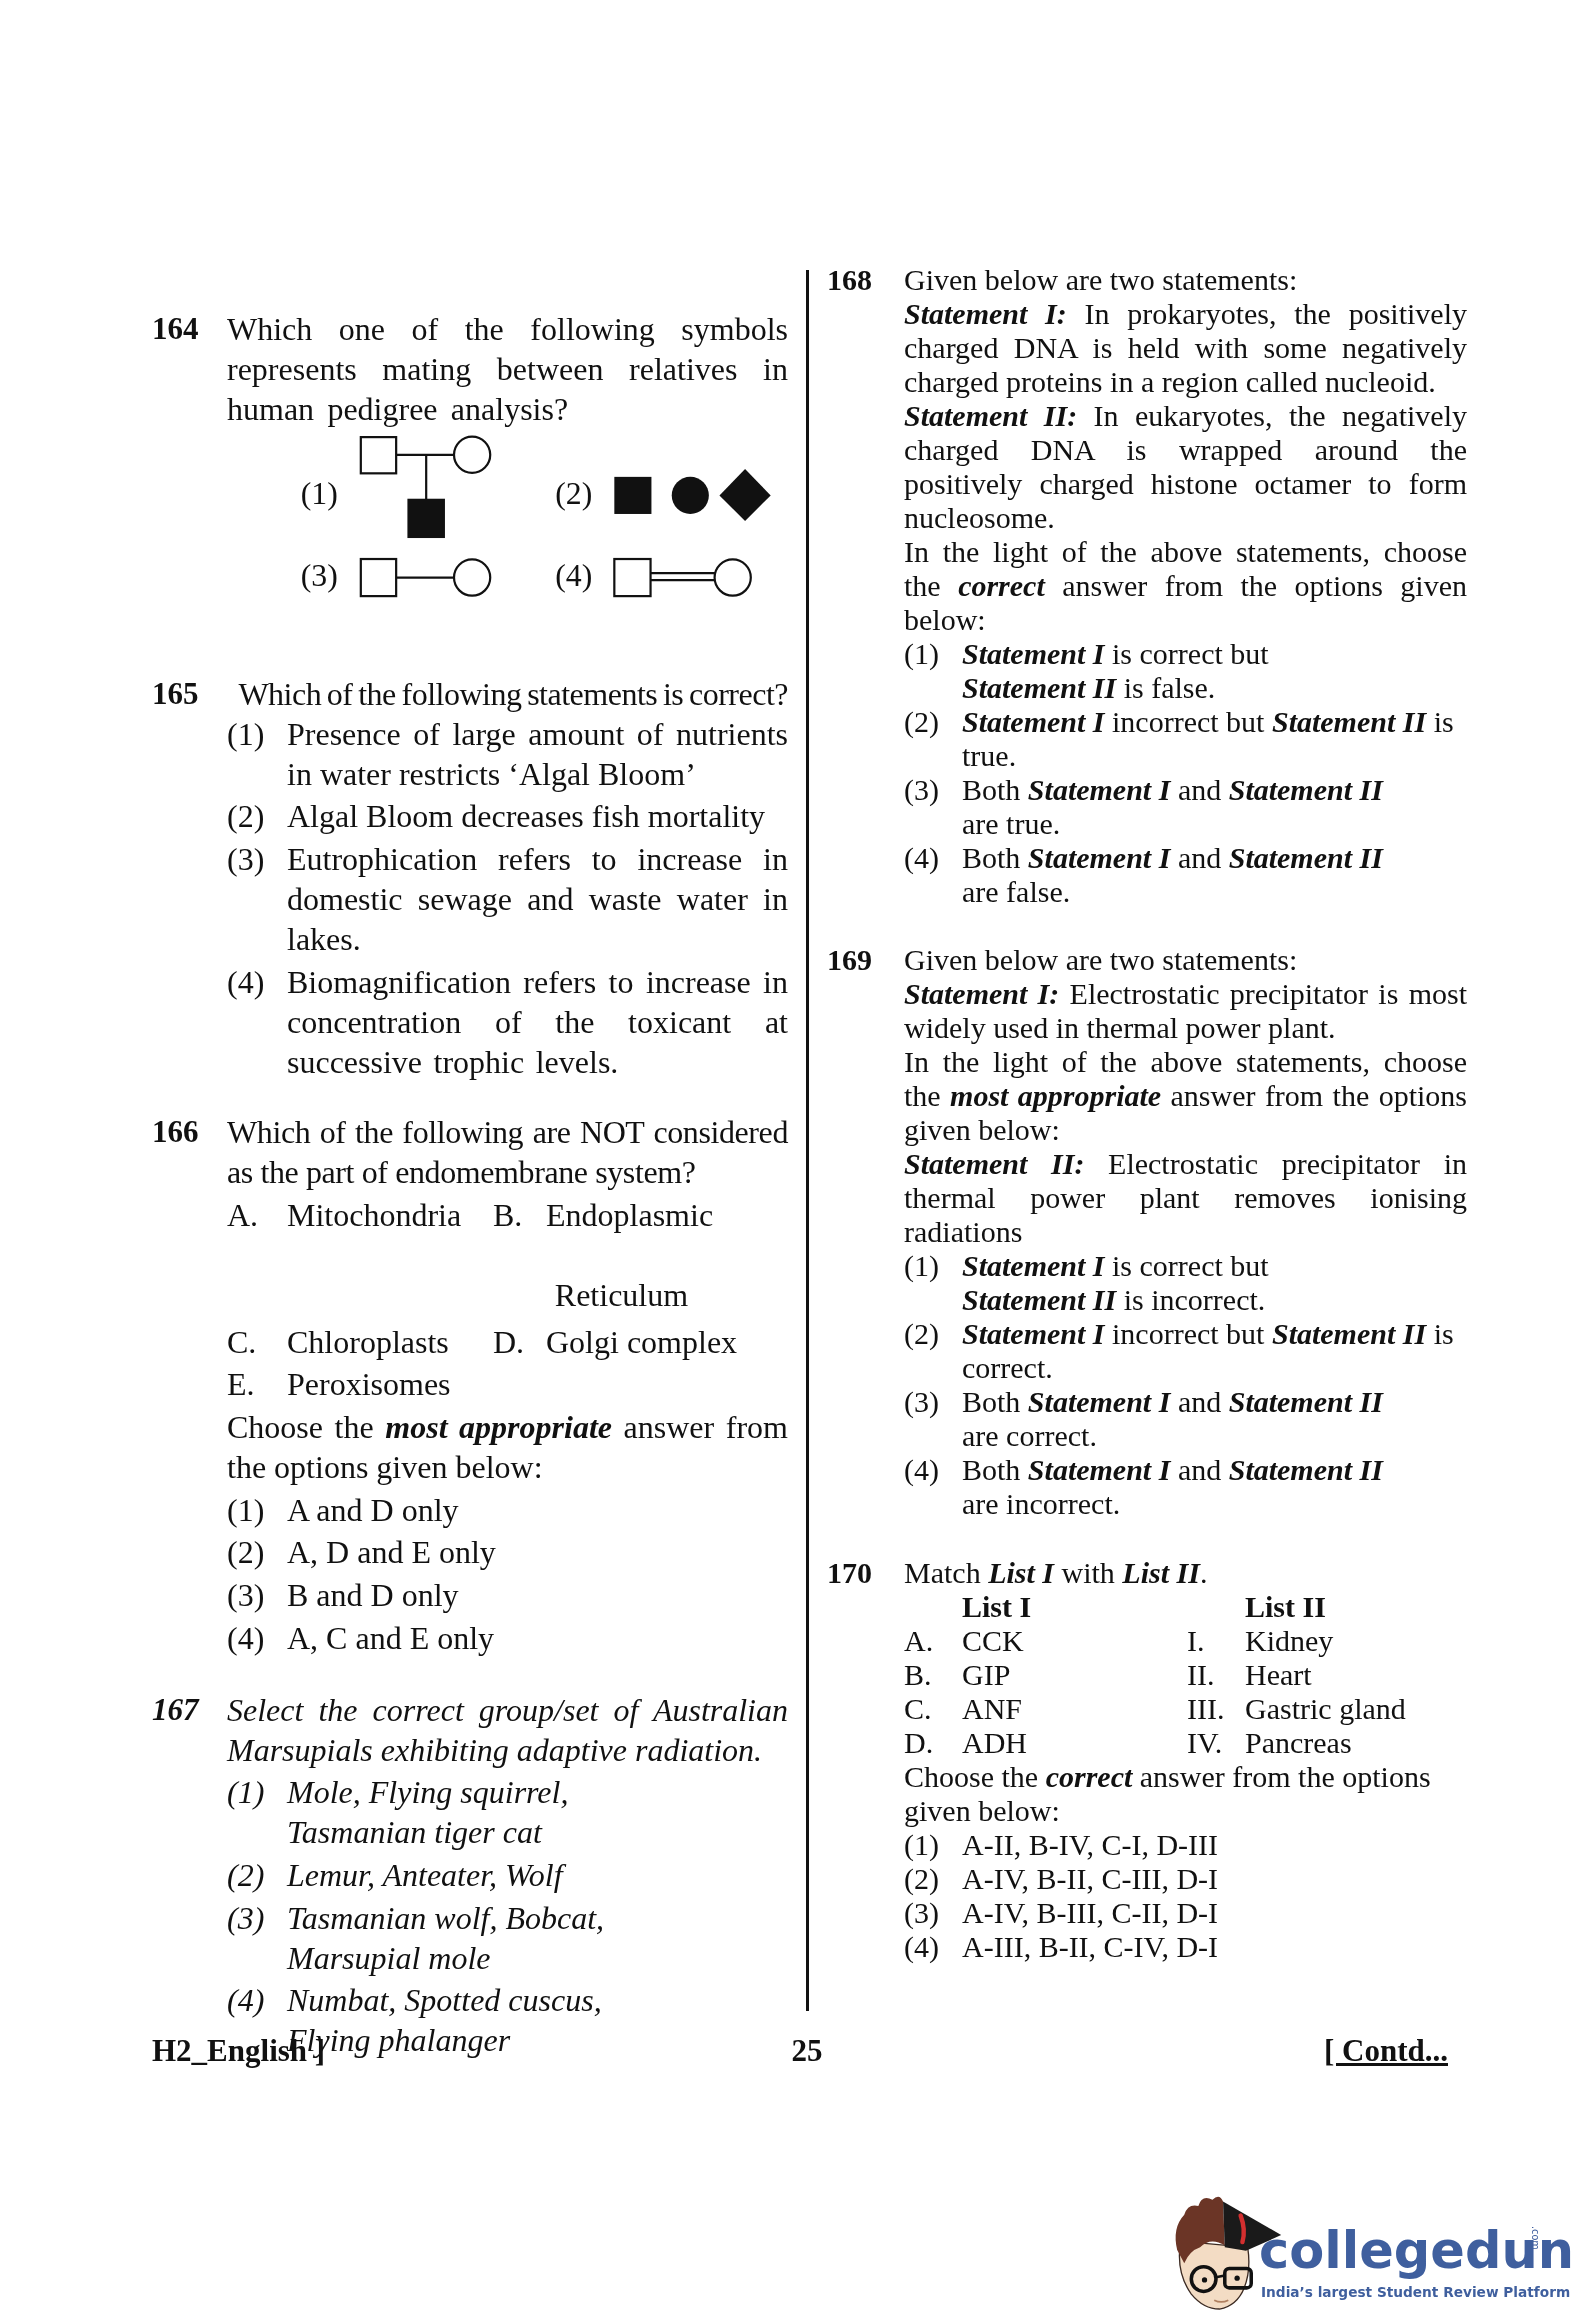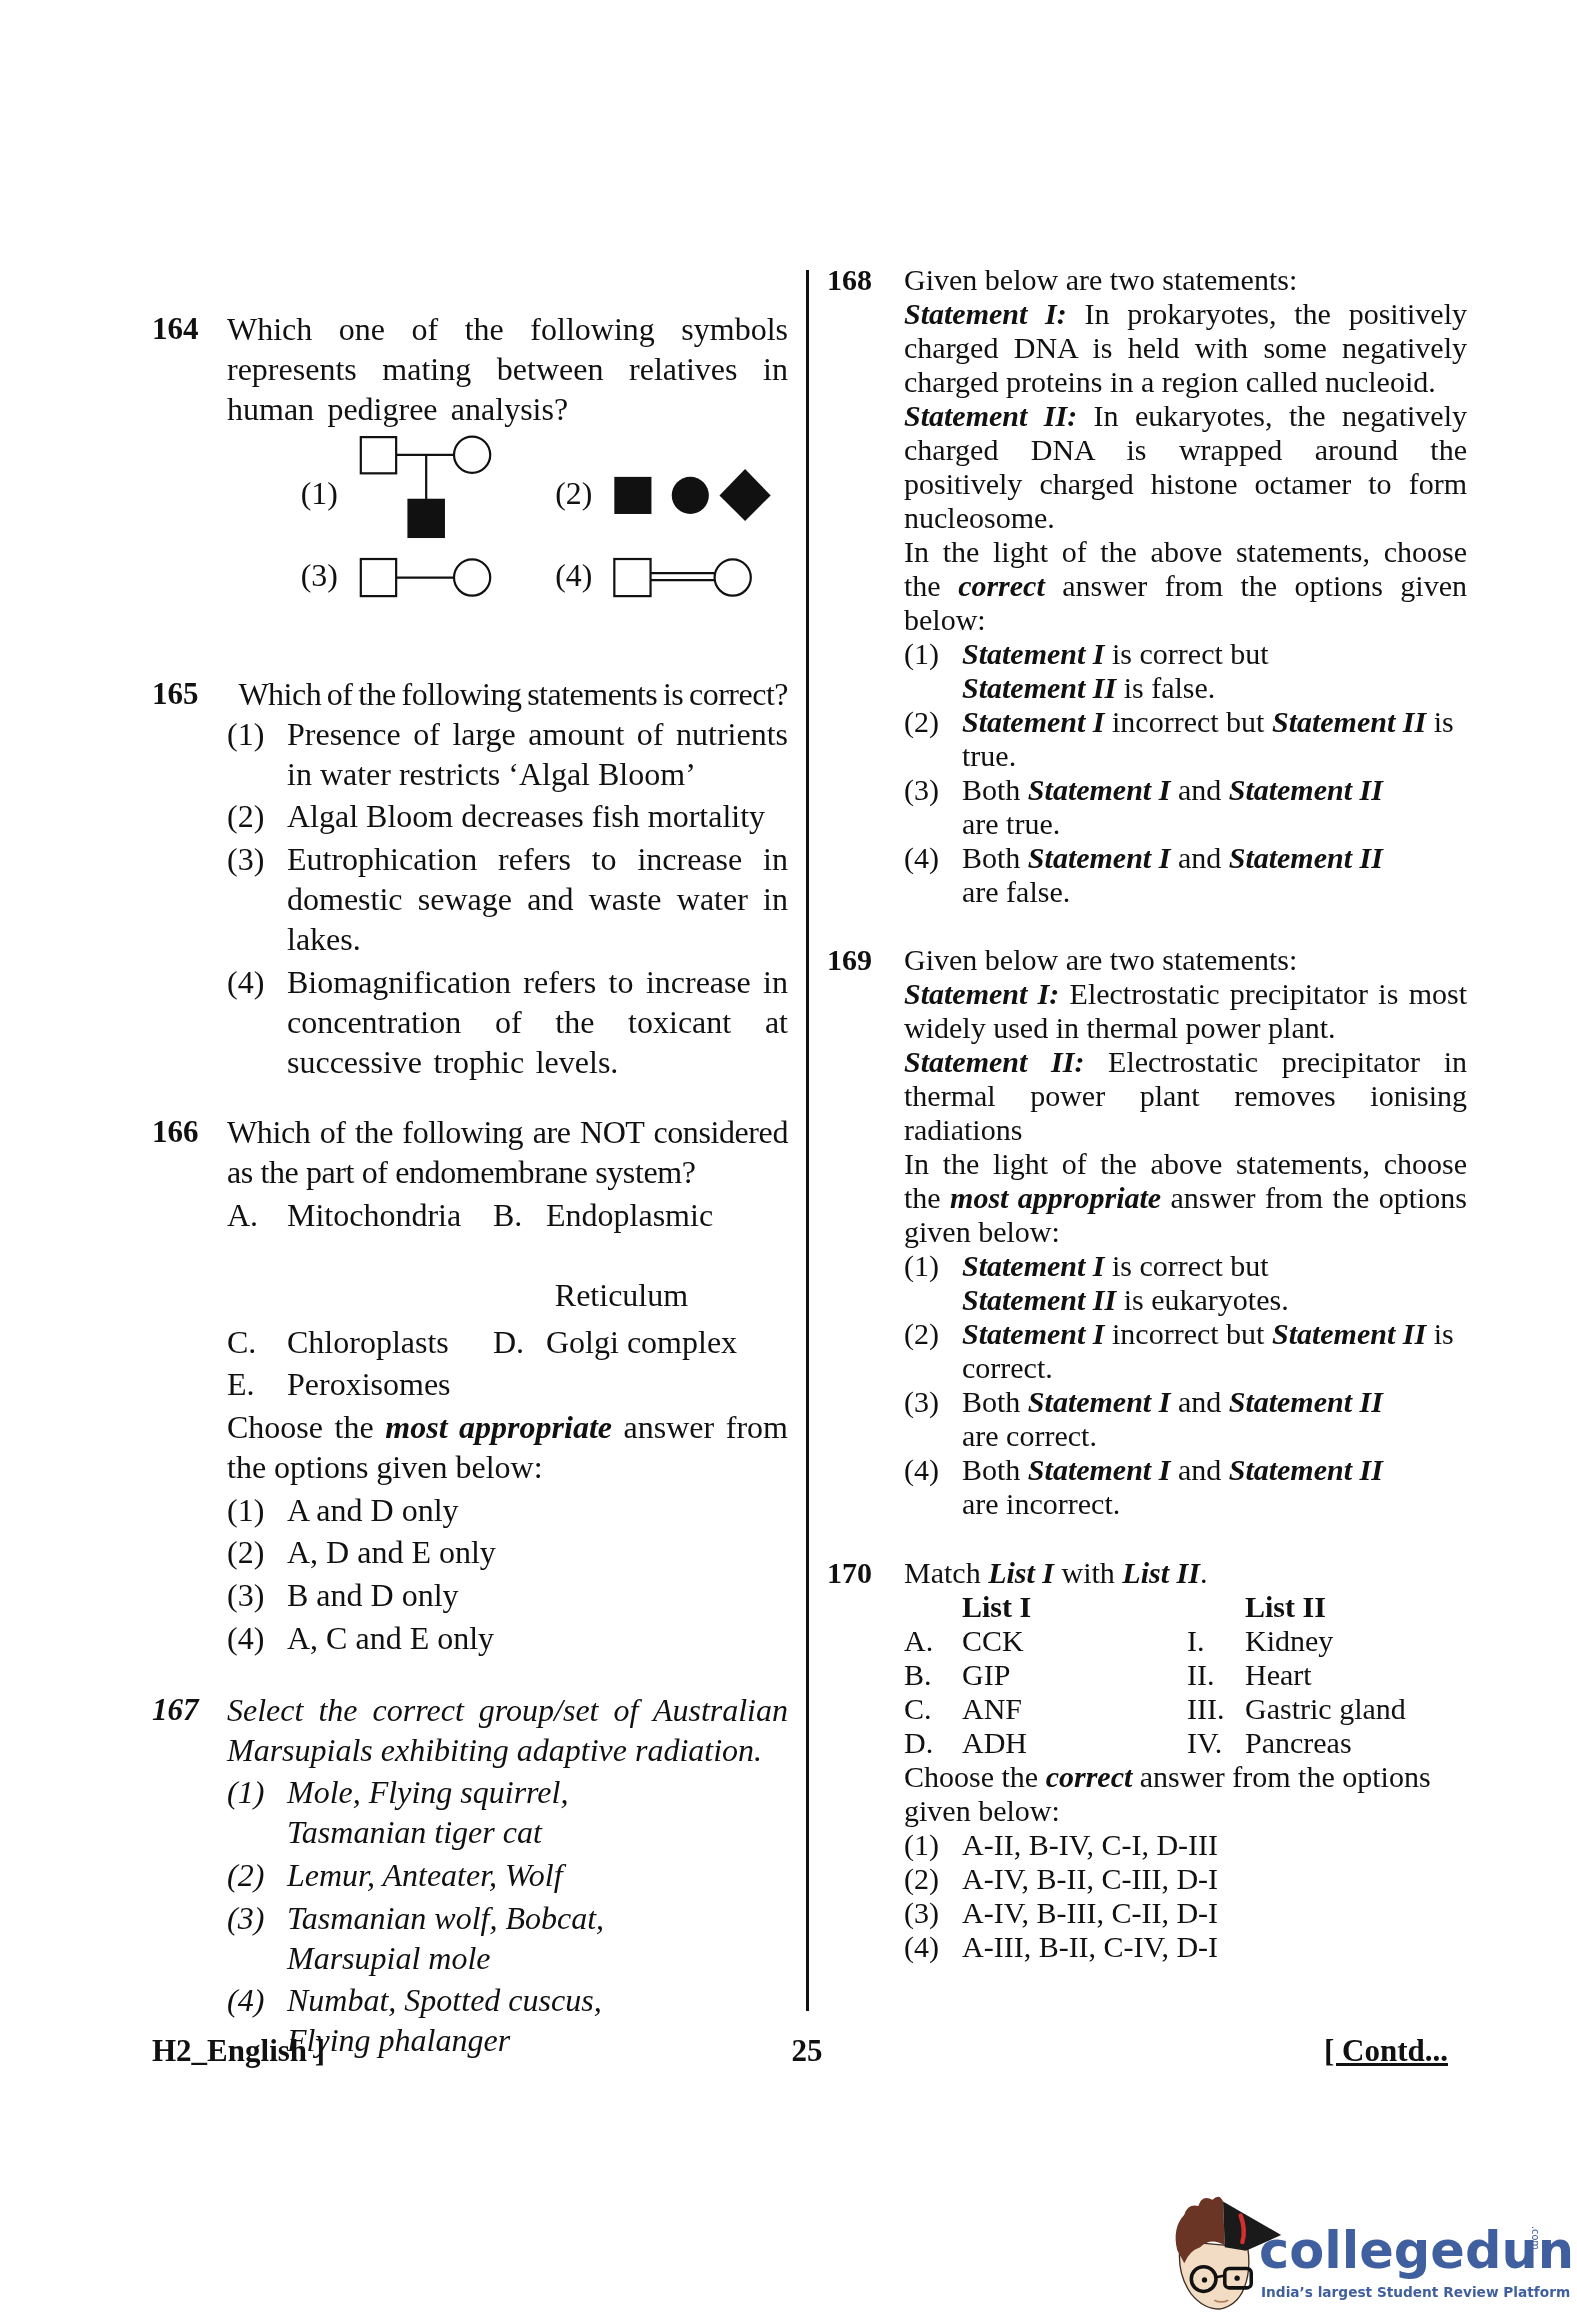--- a/index.html
+++ b/index.html
@@ -168,24 +168,24 @@
         <div class="opt"><span class="olab">(4)</span><span>Both </span><b>Statement I</b><span> and </span><b>Statement II</b><br><span> are false.</span></div>
       </div>
     </div>
   </div>
 
   <div class="q" style="margin-top:34px;">
     <span class="qnum">169</span>
     <div class="qbody">
       <div>Given below are two statements:</div>
       <div class="just"><b>Statement I:</b><span> Electrostatic precipitator is most widely used in thermal power plant.</span></div>
+      <div class="just"><span>In the light of the above statements, choose the </span><b style="font-style:italic;">most appropriate</b><span> answer from the options given below:</span></div>
       <div class="just"><b>Statement II:</b><span> Electrostatic precipitator in thermal power plant removes ionising radiations</span></div>
-      <div class="just"><span>In the light of the above statements, choose the </span><b style="font-style:italic;">most appropriate</b><span> answer from the options given below:</span></div>
-      <div class="optlist">
-        <div class="opt"><span class="olab">(1)</span><b>Statement I</b><span> is correct but</span><br><b>Statement II</b><span> is eukaryotes.</span></div>
+      <div class="optlist">
+        <div class="opt"><span class="olab">(1)</span><b>Statement I</b><span> is correct but</span><br><b>Statement II</b><span> is incorrect.</span></div>
         <div class="opt"><span class="olab">(2)</span><b>Statement I</b><span> incorrect but </span><b>Statement II</b><span> is correct.</span></div>
         <div class="opt"><span class="olab">(3)</span><span>Both </span><b>Statement I</b><span> and </span><b>Statement II</b><br><span> are correct.</span></div>
         <div class="opt"><span class="olab">(4)</span><span>Both </span><b>Statement I</b><span> and </span><b>Statement II</b><br><span> are incorrect.</span></div>
       </div>
     </div>
   </div>
 
   <div class="q" style="margin-top:35px;">
     <span class="qnum">170</span>
     <div class="qbody">

